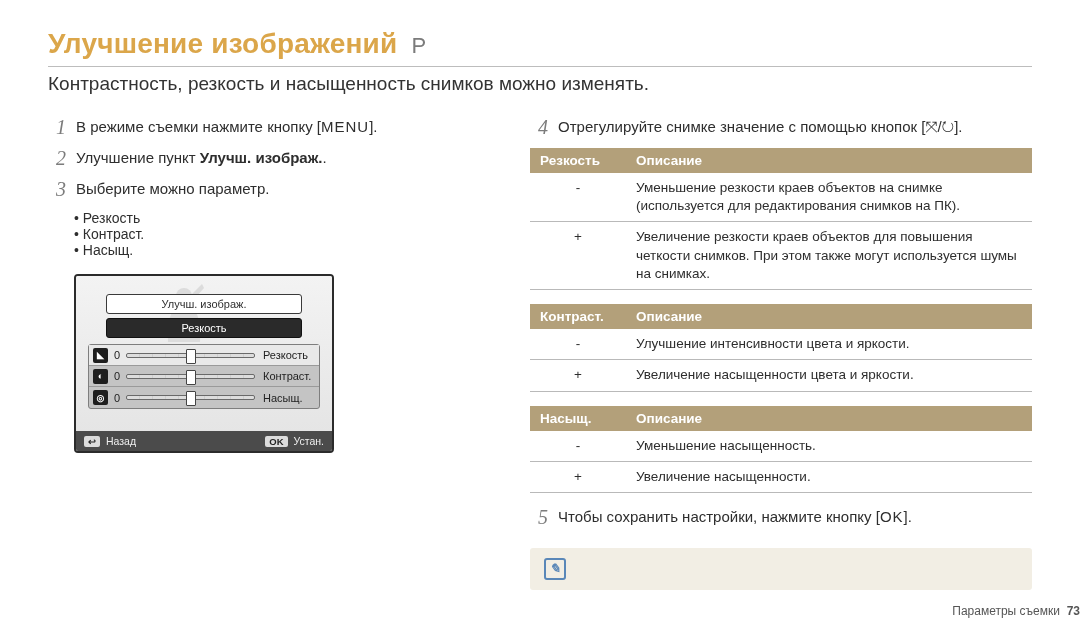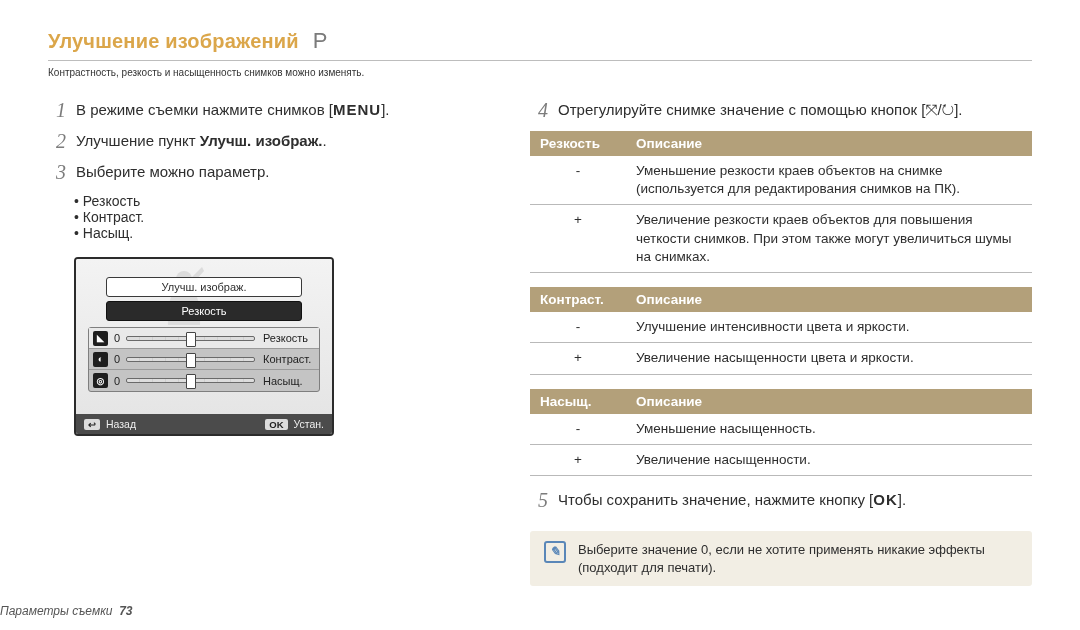--- a/index.html
+++ b/index.html
@@ -13,36 +13,36 @@
     color: #2e2e2e;
   }
   .title-row {
     display: flex;
     align-items: baseline;
     gap: 14px;
     margin-bottom: 4px;
   }
   .title {
     color: #dba64a;
-    font-size: 20px;
+    font-size: 28px;
     font-weight: 700;
     letter-spacing: 0.2px;
   }
   .title-mode {
     color: #7b7b7b;
     font-size: 22px;
     font-weight: 400;
   }
   .hr1 {
     border: none;
     border-top: 1px solid #bdbdbd;
     margin: 6px 0 6px 0;
   }
   .subtitle {
-    font-size: 10px;
+    font-size: 19px;
     color: #333;
     margin-bottom: 22px;
   }
   .cols {
     display: flex;
     gap: 36px;
   }
   .col-left { width: 446px; }
   .col-right { flex: 1; }
 
@@ -60,21 +60,21 @@
     font-size: 20px;
     width: 18px;
     text-align: right;
     flex-shrink: 0;
     line-height: 1.05;
   }
   .steptext { flex: 1; }
   .bold { font-weight: 700; }
   .menu-mark {
     display: inline-block;
-    font-weight: 700;
+    font-weight: 400;
     letter-spacing: 1px;
     font-family: Arial, sans-serif;
   }
   .bullets {
     margin-left: 26px;
     margin-top: 2px;
     font-size: 14px;
   }
   .bullets div::before {
     content: "• ";
@@ -237,24 +237,23 @@
     justify-content: center;
     font-weight: 800;
     font-style: italic;
     flex-shrink: 0;
   }
 
   .footer {
     position: absolute;
     bottom: 12px;
     left: 0; right: 0;
-    text-align: left;
+    text-align: right;
     font-size: 12px;
     color: #555;
-    font-style: italic;
   }
   .footer .pnum { font-weight: 700; }
 
   .person {
     position: absolute;
     top: 6px;
     left: 50%;
     transform: translateX(-50px);
     fill: #dcdcdc;
   }
@@ -268,21 +267,21 @@
 </div>
 <hr class="hr1">
 <div class="subtitle">Контрастность, резкость и насыщенность снимков можно изменять.</div>
 
 <div class="cols">
 
   <div class="col-left">
     <div class="step">
       <div class="stepnum">1</div>
       <div class="steptext">
-        <span>В режиме съемки нажмите снимков [</span><span class="menu-mark">MENU</span><span>].</span>
+        <span>В режиме съемки нажмите кнопку [</span><span class="menu-mark">MENU</span><span>].</span>
       </div>
     </div>
     <div class="step">
       <div class="stepnum">2</div>
       <div class="steptext">
         <span>Улучшение пункт </span><span class="bold">Улучш. изображ.</span><span>.</span>
       </div>
     </div>
     <div class="step">
       <div class="stepnum">3</div>
@@ -345,21 +344,21 @@
           <tr>
             <th>Резкость</th>
             <th>Описание</th>
           </tr>
       <tr>
             <td>-</td>
             <td>Уменьшение резкости краев объектов на снимке (используется для редактирования снимков на ПК).</td>
           </tr>
       <tr>
             <td>+</td>
-            <td>Увеличение резкости краев объектов для повышения четкости снимков. При этом также могут увеличиться шумы на снимках.</td>
+            <td>Увеличение резкости краев объектов для повышения четкости снимков. При этом также могут используется шумы на снимках.</td>
           </tr>
     </tbody>
       </table>
 
     <table class="tbl">
       <tbody>
           <tr>
             <th>Контраст.</th>
             <th>Описание</th>
           </tr>
@@ -387,27 +386,26 @@
       <tr>
             <td>+</td>
             <td>Увеличение насыщенности.</td>
           </tr>
     </tbody>
       </table>
 
     <div class="step">
       <div class="stepnum">5</div>
       <div class="steptext">
-        <span>Чтобы сохранить значение, нажмите кнопку [</span><span class="menu-mark">OK</span><span>].</span>
+        <span>Чтобы сохранить настройки, нажмите кнопку [</span><span class="menu-mark">OK</span><span>].</span>
       </div>
     </div>
 
     <div class="note">
       <div class="note-icon">✎</div>
-      <div>Выберите значение 0, если не хотите применять никакие эффекты (подходит для печати).</div>
     </div>
   </div>
 </div>
 
 <div class="footer">
   <span>Параметры съемки</span>
   &nbsp;<span class="pnum">73</span>
 </div>
 
 </body></html>

